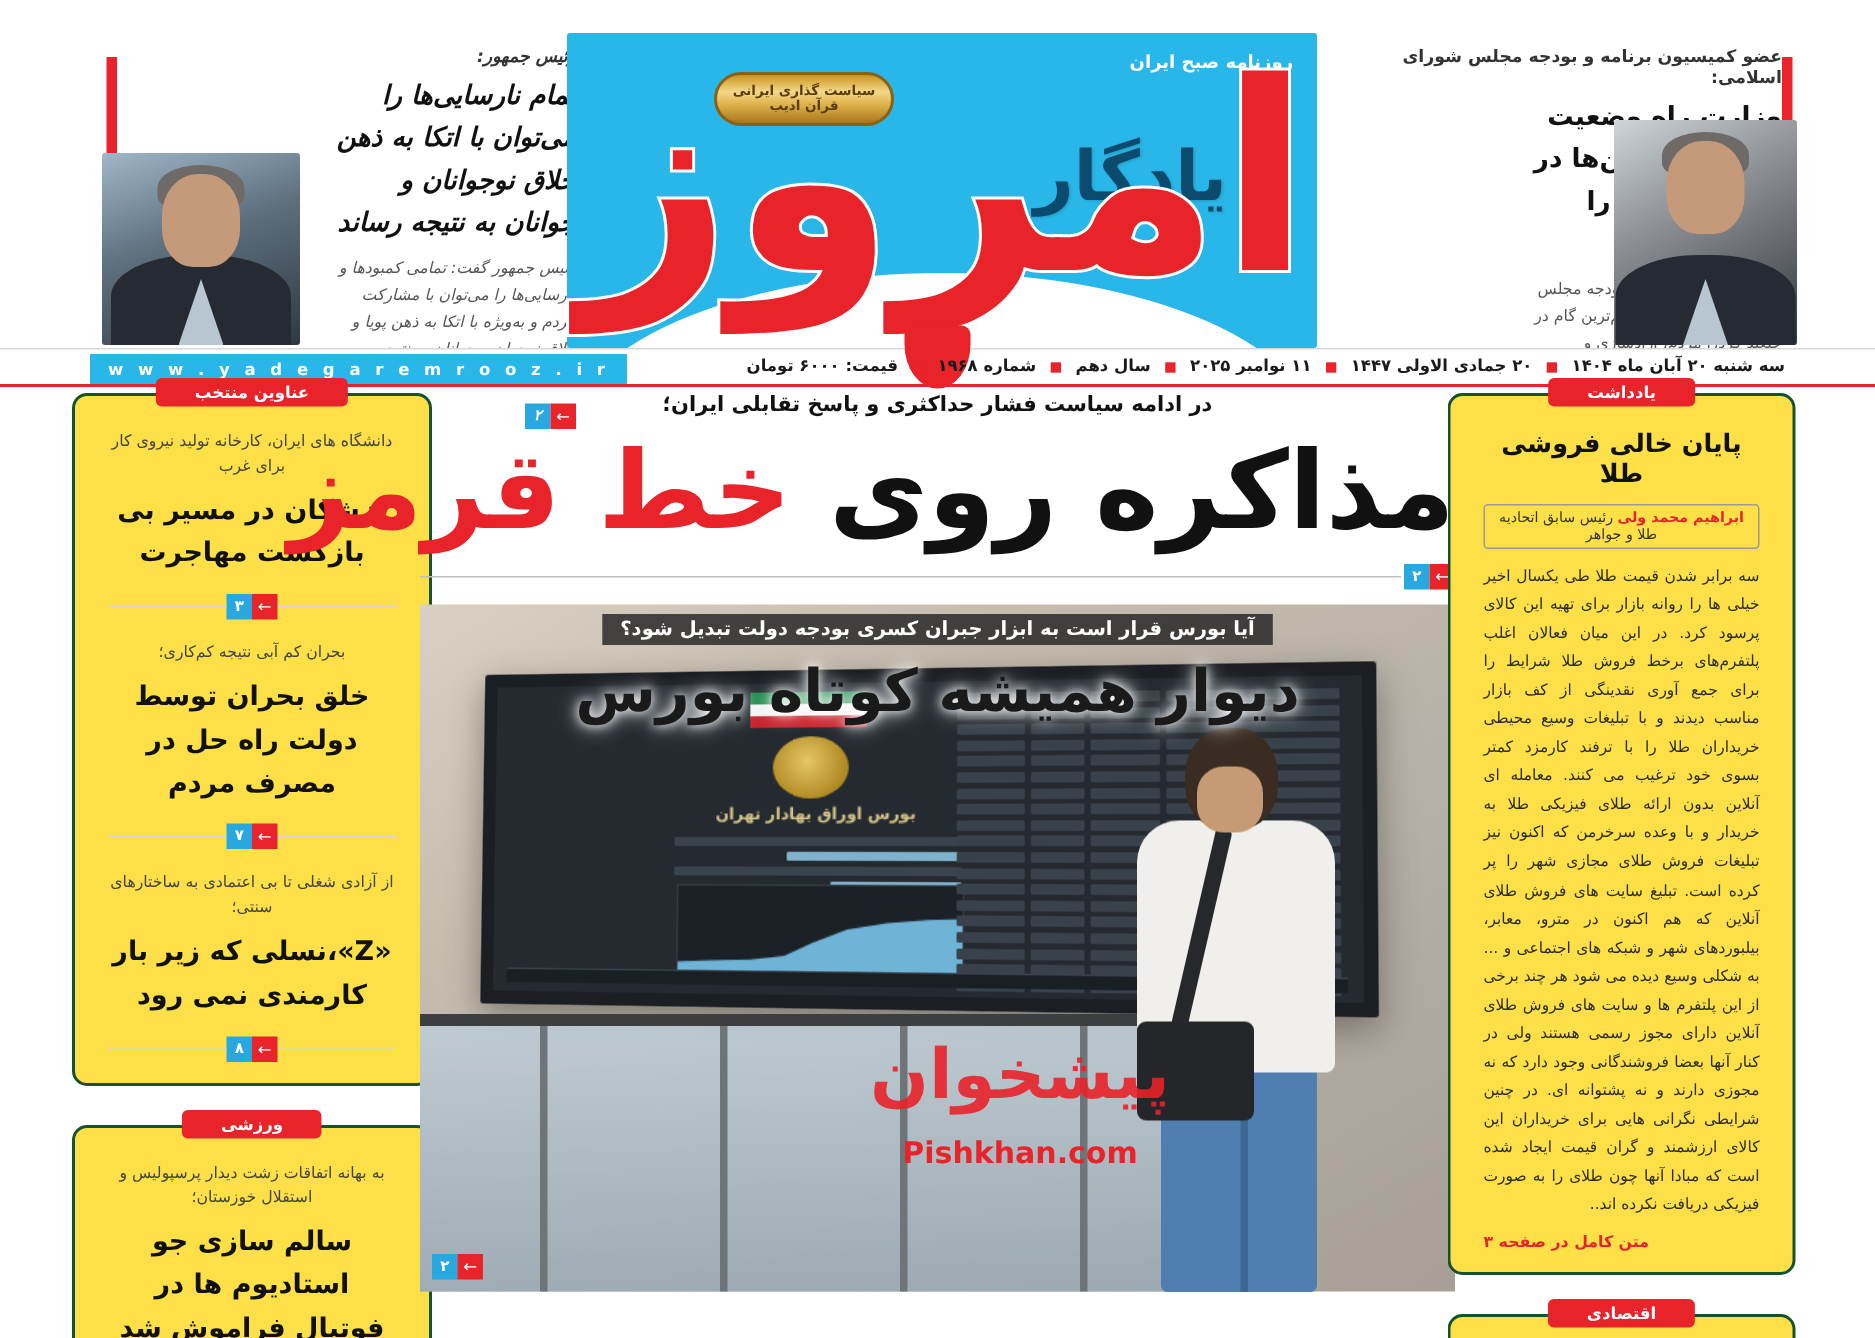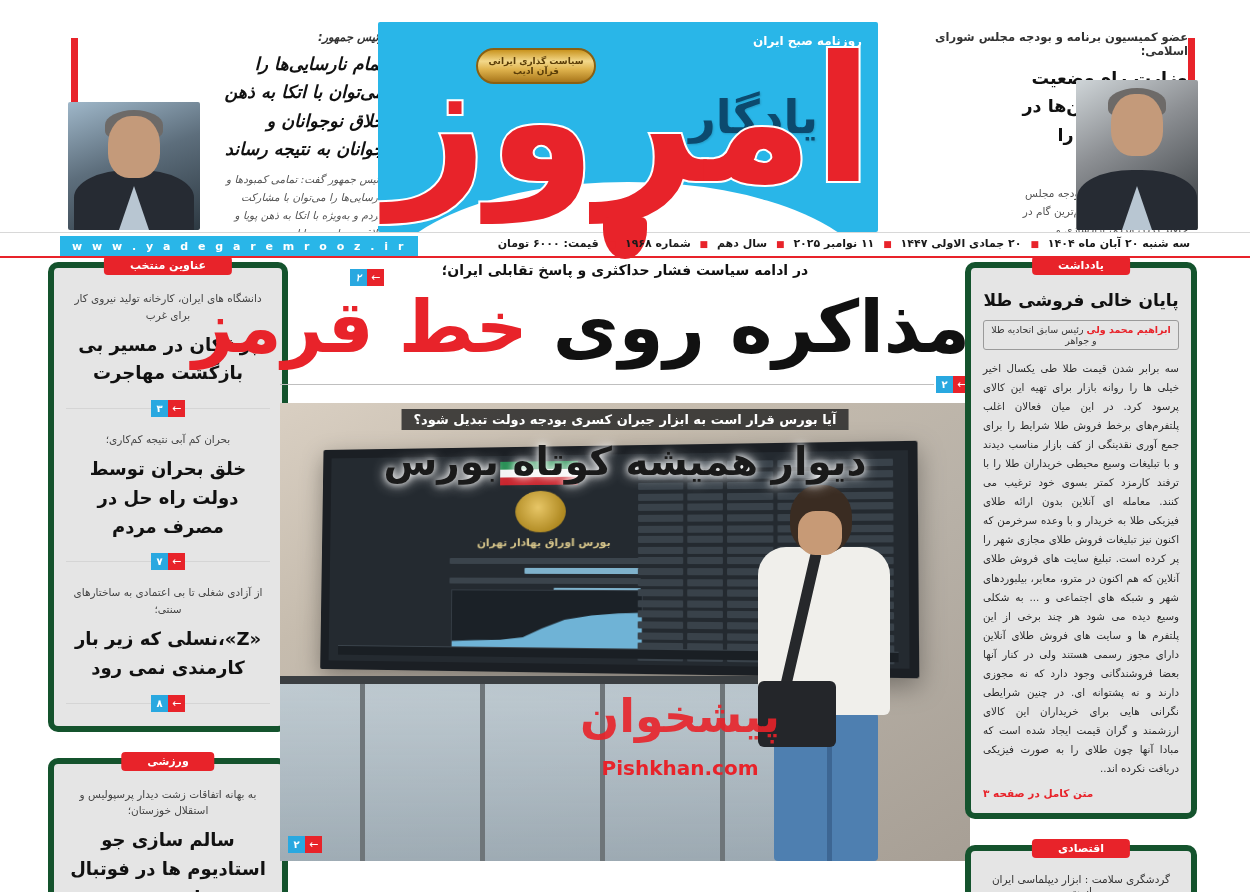--- a/index.html
+++ b/index.html
@@ -132,22 +132,22 @@
   }
 
   
   .content { position: absolute; left: 0; top: 262px; width: 1250px; height: 630px; }
 
   .col-left   { position: absolute; left: 48px;  top: 0; width: 240px; }
   .col-center { position: absolute; left: 280px; top: 0; width: 690px; }
   .col-right  { position: absolute; left: 965px; top: 0; width: 232px; }
 
   .card {
-    border: 6px solid #14532d; border-radius: 10px; background: #e5e5e5;
-    padding: 22px 12px 14px; position: relative;
+    border: 2px solid #14532d; border-radius: 10px; background: #fde047;
+    padding: 22px 22px 14px; position: relative;
   }
   .cat-tab {
     position: absolute; left: 50%; top: -12px; transform: translateX(-50%);
     background: #e8232a; color: #fff; font-size: 11px; font-weight: bold;
     padding: 3px 26px; border-radius: 4px; white-space: nowrap;
   }
   .item-kicker {
     font-size: 10.5px; color: #444; text-align: center; line-height: 1.6; margin-bottom: 7px;
   }
   .item-title {

